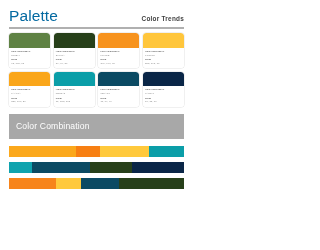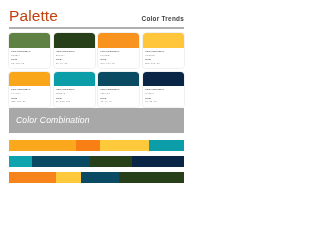--- a/index.html
+++ b/index.html
@@ -10,21 +10,21 @@
     overflow: hidden;
   }
   .page { position: relative; width: 193px; height: 250px; background: #fff; }
 
   
   .header {
     display: flex; align-items: flex-end; justify-content: space-between;
     padding: 8px 9px 0 9px;
   }
   .title {
-    font-size: 15.5px; font-weight: 400; color: #c2410c;
+    font-size: 15.5px; font-weight: 400; color: #0369a1;
     letter-spacing: 0.1px; line-height: 1.05;
   }
   .subtitle {
     font-size: 6.4px; font-weight: 700; color: #3f3f3f;
     letter-spacing: 0.25px; padding-bottom: 2px;
   }
   .divider {
     height: 2.2px; background: #b0b0b0; margin: 3px 9px 0 9px;
   }
 
@@ -53,26 +53,25 @@
     letter-spacing: 0.1px; line-height: 1.25;
   }
   .val {
     font-size: 2.5px; font-weight: 400; color: #8a8a8a;
     letter-spacing: 0.05px; line-height: 1.25;
     margin-bottom: 0.8px;
   }
 
   
   .combo-bar {
-    margin: 1px 9px 0 9px;
+    margin: 7px 9px 0 9px;
     background: #a8a8a8;
     height: 25px;
     display: flex; align-items: center;
     padding-left: 7px;
-    font-style: italic;
   }
   .combo-bar span {
     font-size: 8.6px; color: #ffffff; font-weight: 400;
     letter-spacing: 0.15px;
   }
 
   
   .stripes { margin: 7px 9px 0 9px; display: flex; flex-direction: column; gap: 4.5px; }
   .stripe-row { display: flex; height: 11.5px; width: 100%; }
   .seg { height: 100%; }

